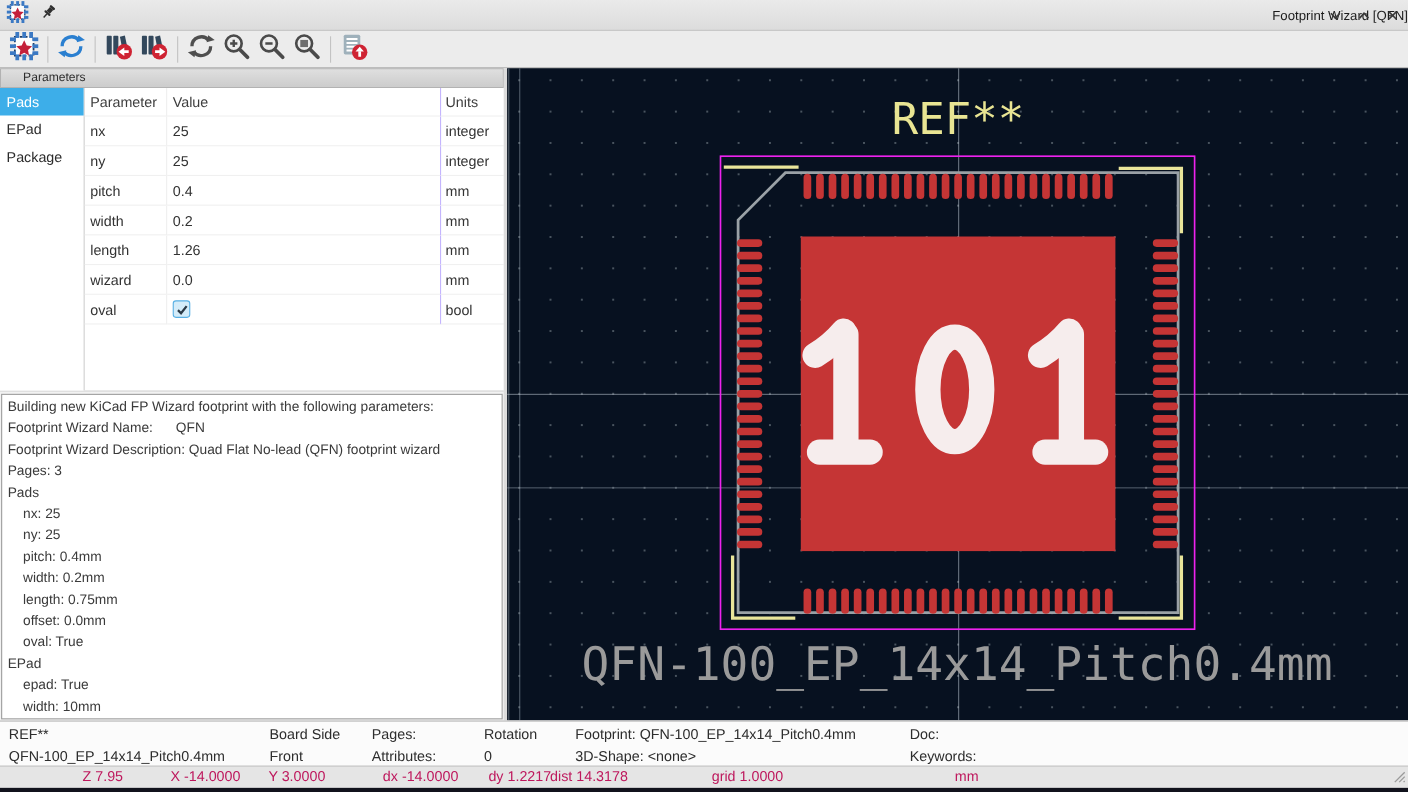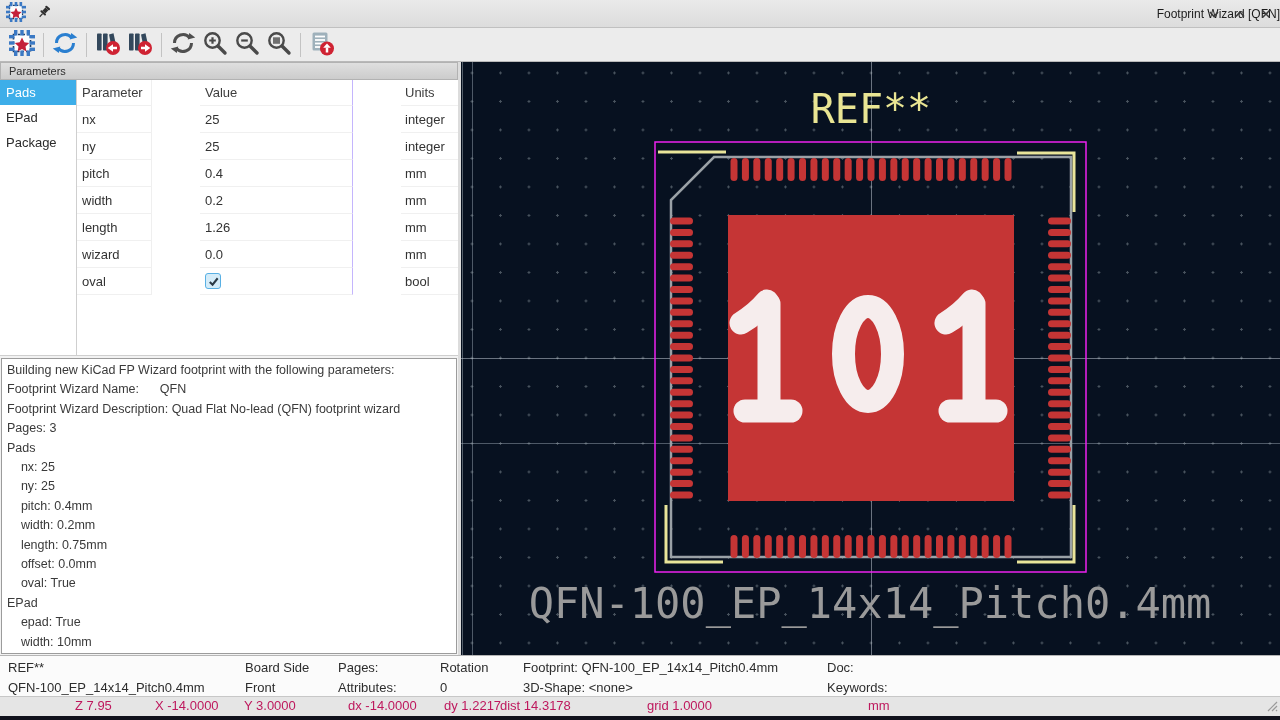--- a/index.html
+++ b/index.html
@@ -18,27 +18,27 @@
   
   .toolbar { height:34px; background:#ececec; border-bottom:1px solid #b9b9b9;
     display:flex; align-items:center; padding-left:6px; }
   .tbtn { width:32px; height:30px; display:flex; align-items:center; justify-content:center; }
   .tsep { width:1px; height:24px; background:#c3c3c3; margin:0 5px; }
 
   
   .main { display:flex; height:593px; }
   .left { width:458px; background:#f2f2f2; display:flex; flex-direction:column; }
   .caption { height:18px; background:linear-gradient(#dfdfdf,#cccccc); border:1px solid #b2b2b2;
-    font-size:11px; color:#2e2e2e; line-height:16px; padding-left:8px; }
+    font-size:11px; color:#2e2e2e; line-height:16px; padding-left:20px; }
   .param-area { height:276px; display:flex; background:#fff; border-bottom:1px solid #cfcfcf; }
   .pagelist { width:77px; border-right:1px solid #cfcfcf; background:#fff; }
   .pageitem { height:25px; line-height:25px; padding-left:6px; font-size:13px; color:#2b2b2b; }
   .pageitem.sel { background:#3daee9; color:#fff; }
   .grid { flex:1; font-size:13px; color:#333; }
-  .grow { display:flex; height:27px;gap:48px; }
+  .grow { display:flex; height:27px; }
   .ghead { height:26px; color:#3d3d3d; }
   .gc { display:flex; align-items:center; height:100%; border-bottom:1px solid #f0f0f0; }
   .gc1 { width:75px; padding-left:5px; border-right:1px solid #efefef; }
   .gc2 { flex:1; padding-left:5px; border-right:1px solid #c4b5fd; }
   .gc3 { width:57px; padding-left:4px; }
   .cb { width:16px; height:16px; border:1.5px solid #58b0e4; border-radius:3px; background:#d4ecf9;
     display:flex; align-items:center; justify-content:center; }
   .msg { flex:1; margin:2px 1px 1px 1px; background:#fff; border:1px solid #9c9c9c; overflow:hidden;
     padding:2px 5px; font-size:12.5px; line-height:19.4px; color:#3a3a3a; white-space:pre; }
   .sash { width:3px; background:#dcdcdc; }

